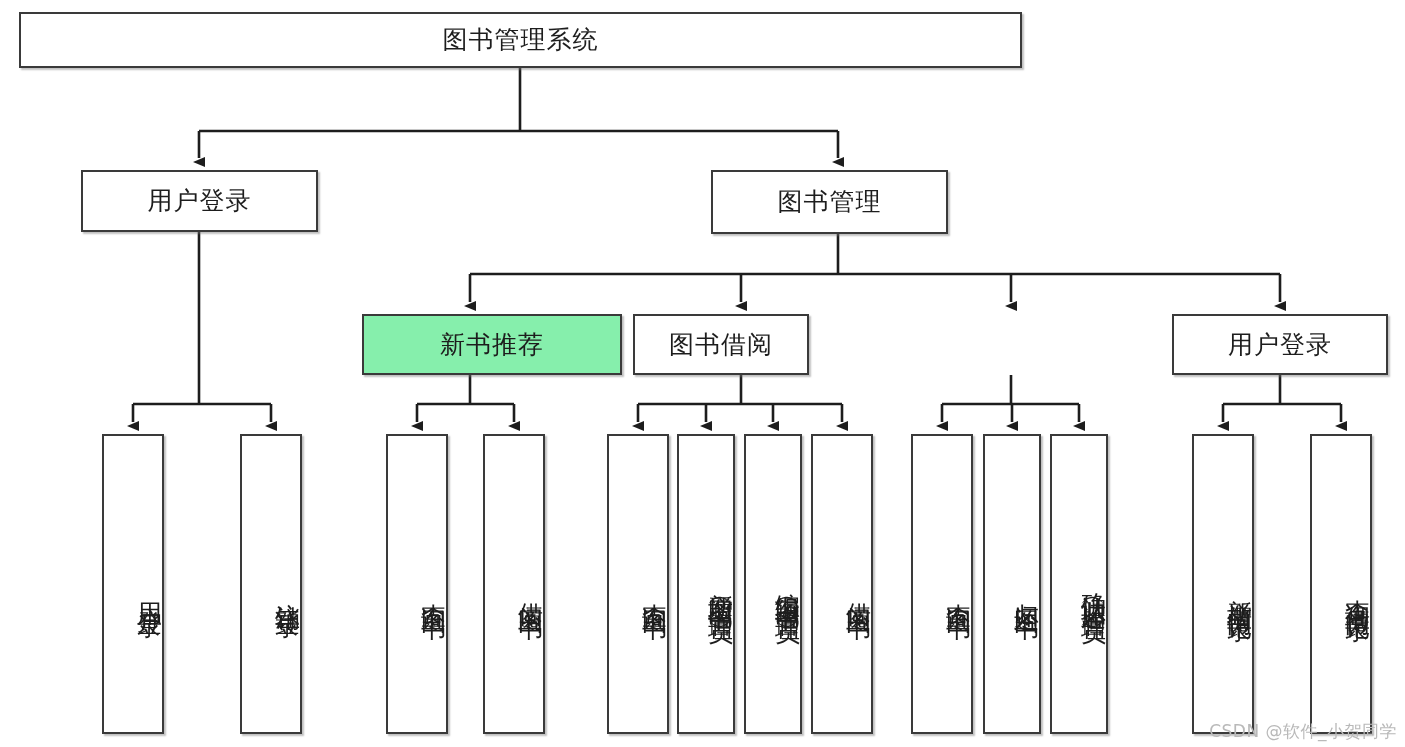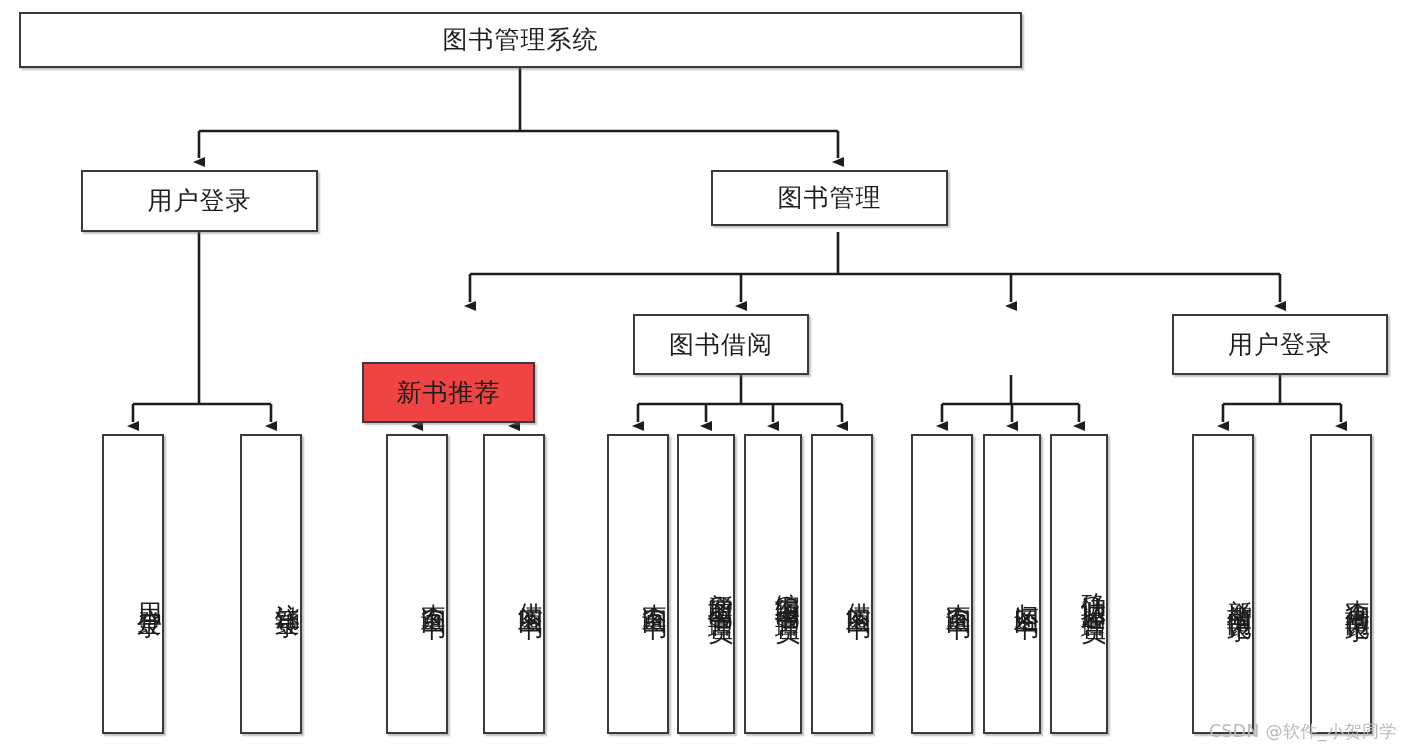--- a/index.html
+++ b/index.html
@@ -122,23 +122,23 @@
       <path d="M1280,375 L1280,404"></path>
       <path d="M1223,404 L1341,404"></path>
       <path d="M1223,404 L1223,422" marker-end="url(#arrow)"></path>
       <path d="M1341,404 L1341,422" marker-end="url(#arrow)"></path>
     </g>
   </svg>
 
   <div class="node root horiz" style="left: 19px; top: 12px; width: 1003px; height: 56px; border-color: rgb(58, 58, 58); background: rgb(255, 255, 255);">图书管理系统</div>
 
   <div class="node horiz" style="left: 81px; top: 170px; width: 237px; height: 62px; border-color: rgb(58, 58, 58); background: rgb(255, 255, 255);">用户登录</div>
-  <div class="node horiz" style="left: 711px; top: 170px; width: 237px; height: 56px; border-color: rgb(58, 58, 58); background: rgb(255, 255, 255);">图书管理</div>
+  <div class="node horiz" style="left: 711px; top: 170px; width: 237px; height: 64px; border-color: rgb(58, 58, 58); background: rgb(255, 255, 255);">图书管理</div>
 
-  <div class="node horiz" style="left: 362px; top: 314px; width: 173px; height: 61px; border-color: rgb(58, 58, 58); background: #ef4444; margin-top: 48px;">新书推荐</div>
+  <div class="node horiz" style="left: 362px; top: 314px; width: 260px; height: 61px; border-color: rgb(58, 58, 58); background: #86efac;">新书推荐</div>
   <div class="node horiz" style="left: 633px; top: 314px; width: 176px; height: 61px; border-color: rgb(58, 58, 58); background: rgb(255, 255, 255);">图书借阅</div>
   <div class="node horiz" style="left: 1172px; top: 314px; width: 216px; height: 61px; border-color: rgb(58, 58, 58); background: rgb(255, 255, 255);">用户登录</div>
 
   <div class="node vert" style="left: 102px; top: 434px; width: 62px; height: 300px; border-color: rgb(58, 58, 58); background: rgb(255, 255, 255);">
       <span class="vtext">用户登录</span>
     </div>
   <div class="node vert" style="left: 240px; top: 434px; width: 62px; height: 300px; border-color: rgb(58, 58, 58); background: rgb(255, 255, 255);">
       <span class="vtext">注销登录</span>
     </div>
   <div class="node vert" style="left: 386px; top: 434px; width: 62px; height: 300px; border-color: rgb(58, 58, 58); background: rgb(255, 255, 255);">

